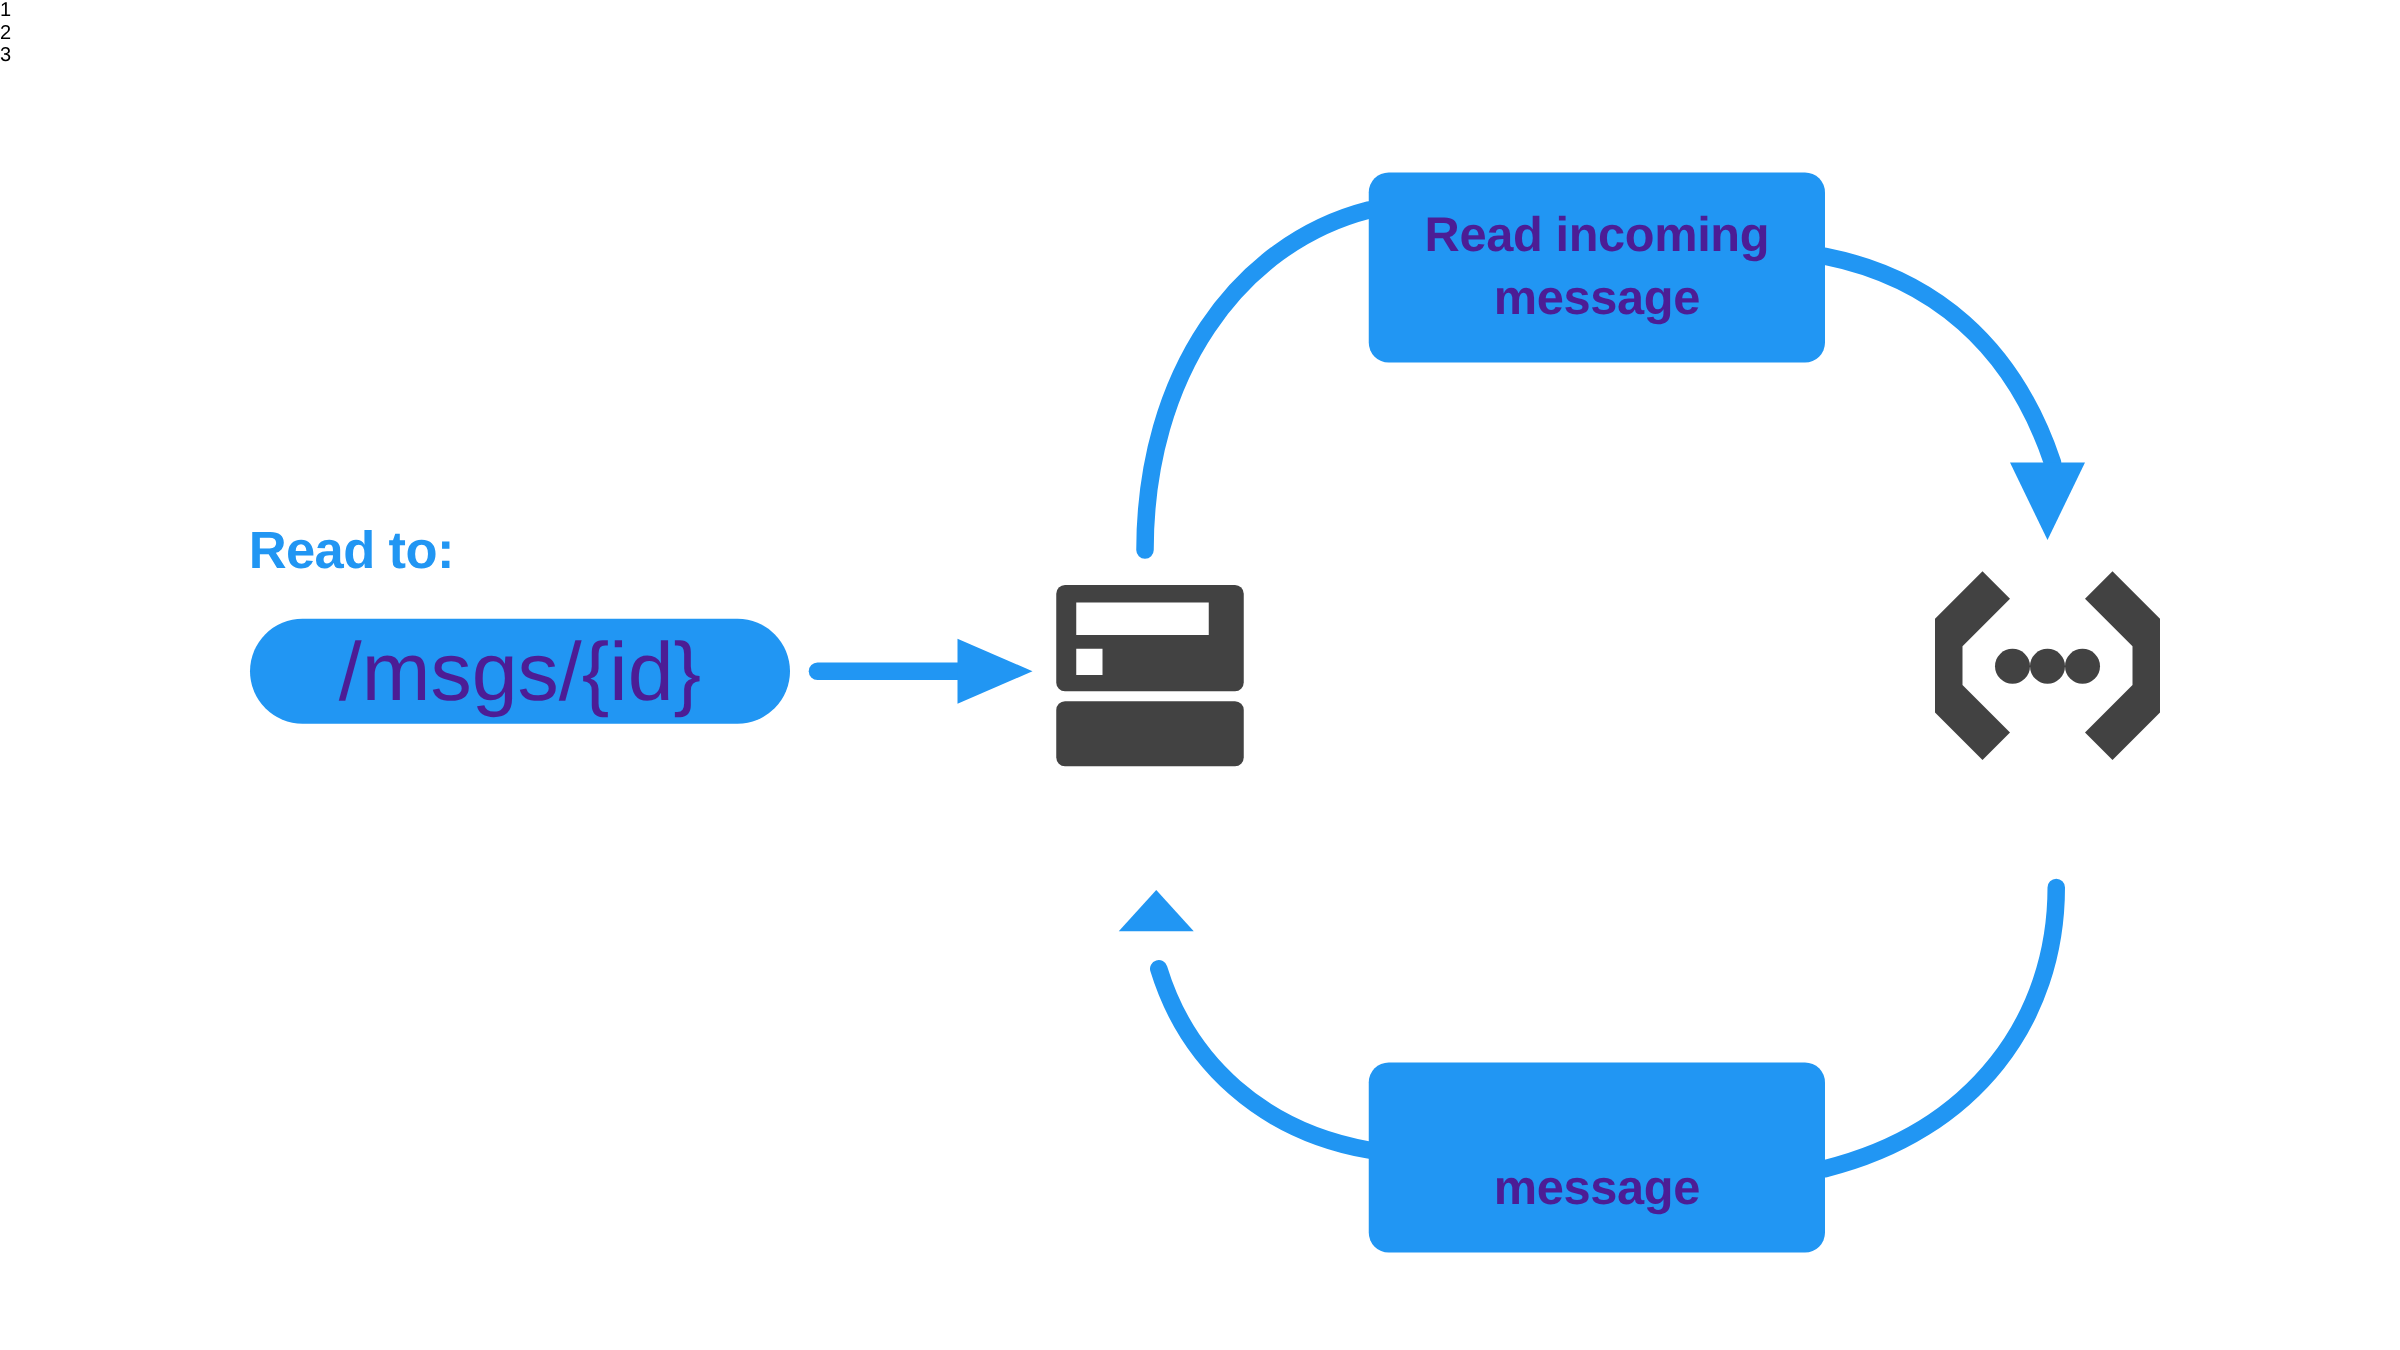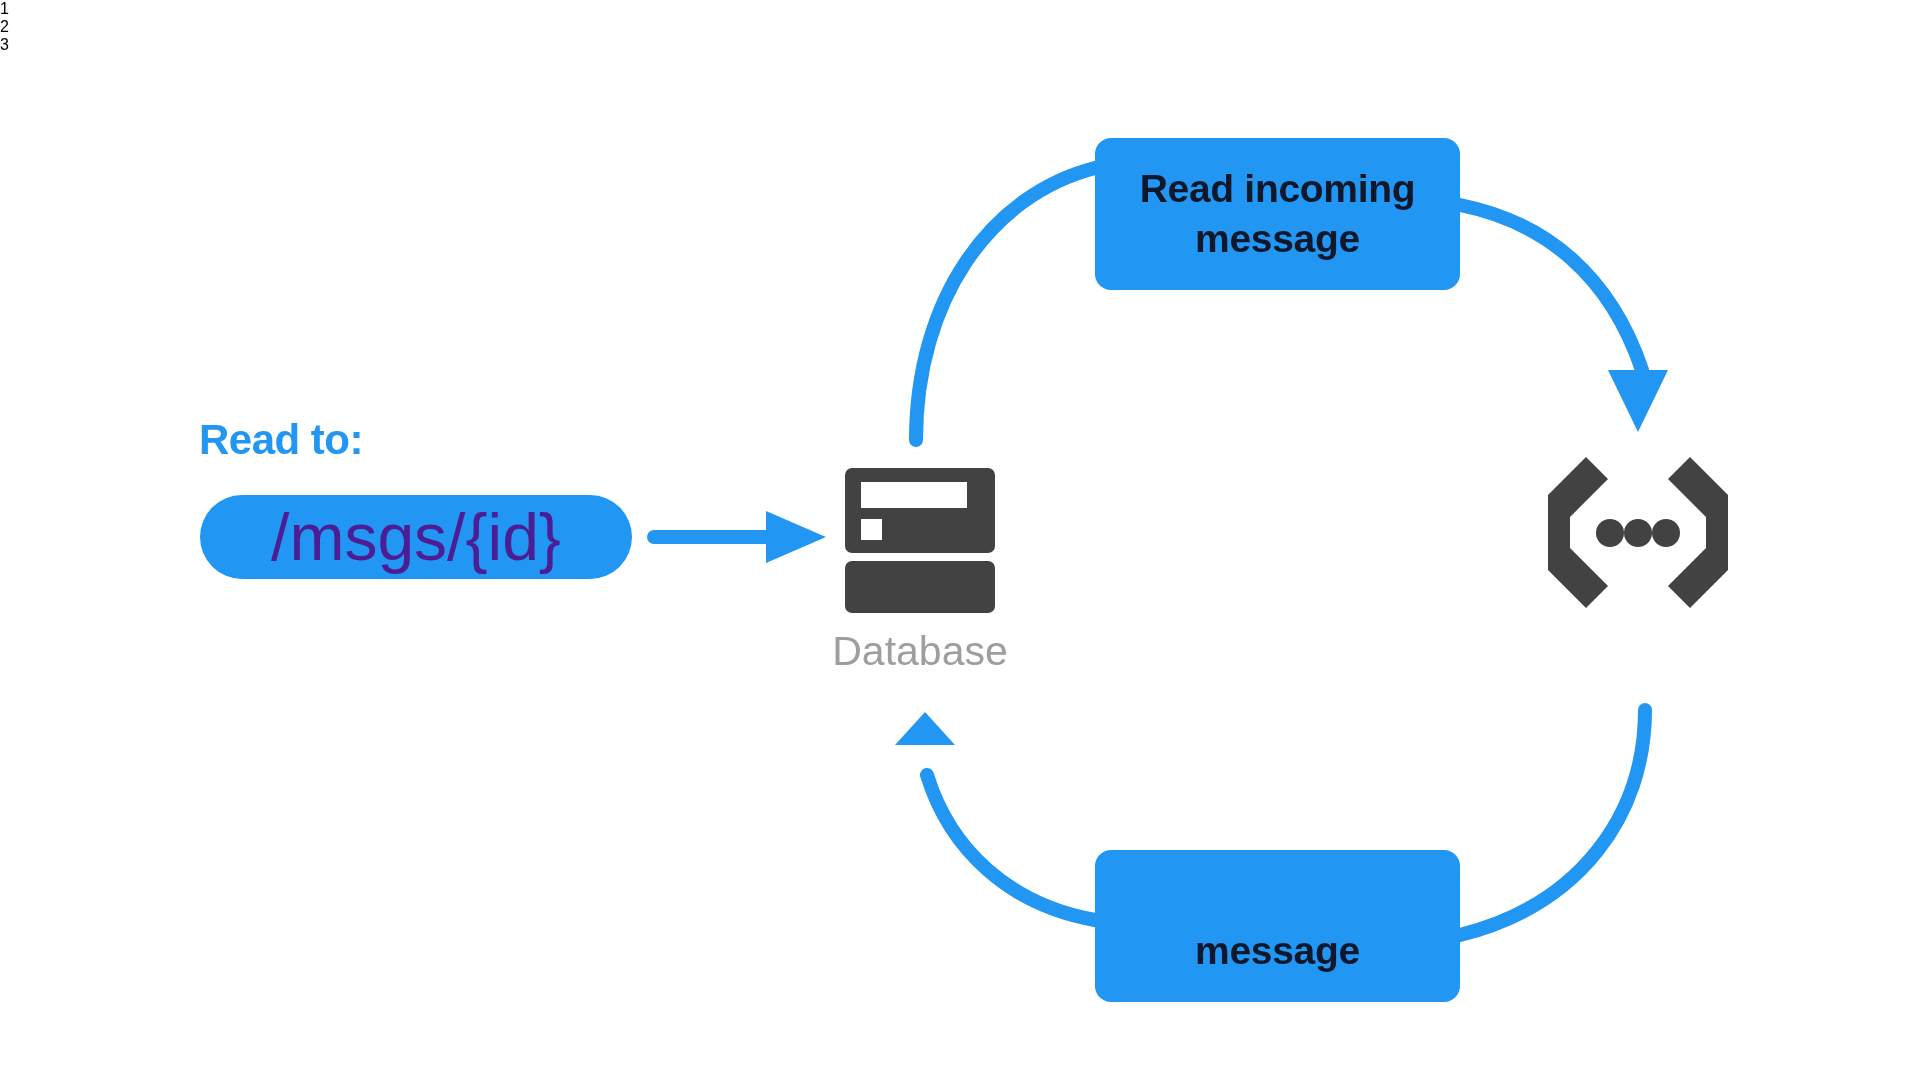--- a/index.html
+++ b/index.html
@@ -63,21 +63,21 @@
     line-height: 84px;
     text-align: center;
     white-space: nowrap;
   }
 
   
   .action-box {
     position: absolute;
     background: #2196f3;
     border-radius: 16px;
-    color: #0f172a;
+    color: #4c1d95;
     font-weight: bold;
     font-size: 39px;
     line-height: 50px;
     text-align: center;
     display: flex;
     align-items: center;
     justify-content: center;
     letter-spacing: -0.3px;
   }
   #box-read  { left: 1095px; top: 138px; width: 365px; height: 152px; }
@@ -197,21 +197,20 @@
   <div id="node-database">
     <div id="db-icon">
       <div class="db-unit" id="db-unit-top">
         <div id="db-bar"></div>
         <div id="db-led-top"></div>
       </div>
       <div class="db-unit" id="db-unit-bottom">
         <div id="db-led-bottom"></div>
       </div>
     </div>
-    <div class="node-label" id="db-label">Database</div>
   </div>
 
   <div id="node-functions">
     <svg id="fn-icon" viewBox="0 0 196 155">
 
       <path d="M 46,2 L 68,24 L 30,62 L 30,93 L 68,131 L 46,153 L 8,115 L 8,40 Z" fill="#424242"></path>
 
       <path d="M 150,2 L 128,24 L 166,62 L 166,93 L 128,131 L 150,153 L 188,115 L 188,40 Z" fill="#424242"></path>
 
       <circle cx="70" cy="78" r="14" fill="#424242"></circle>

